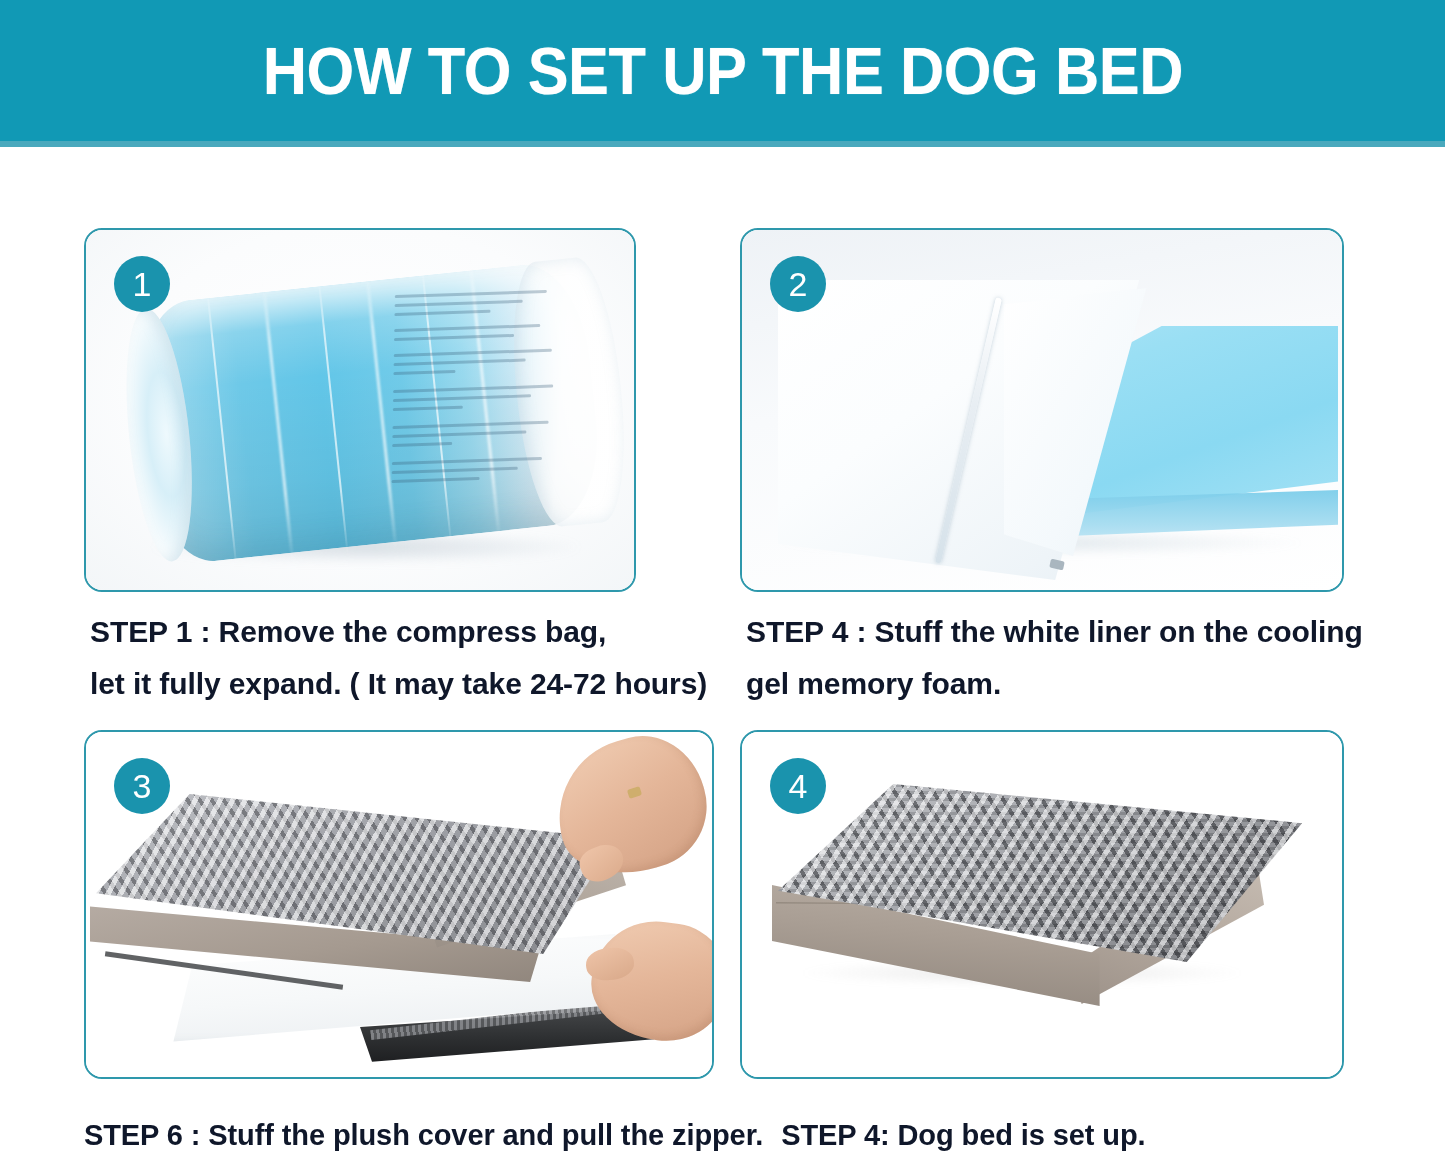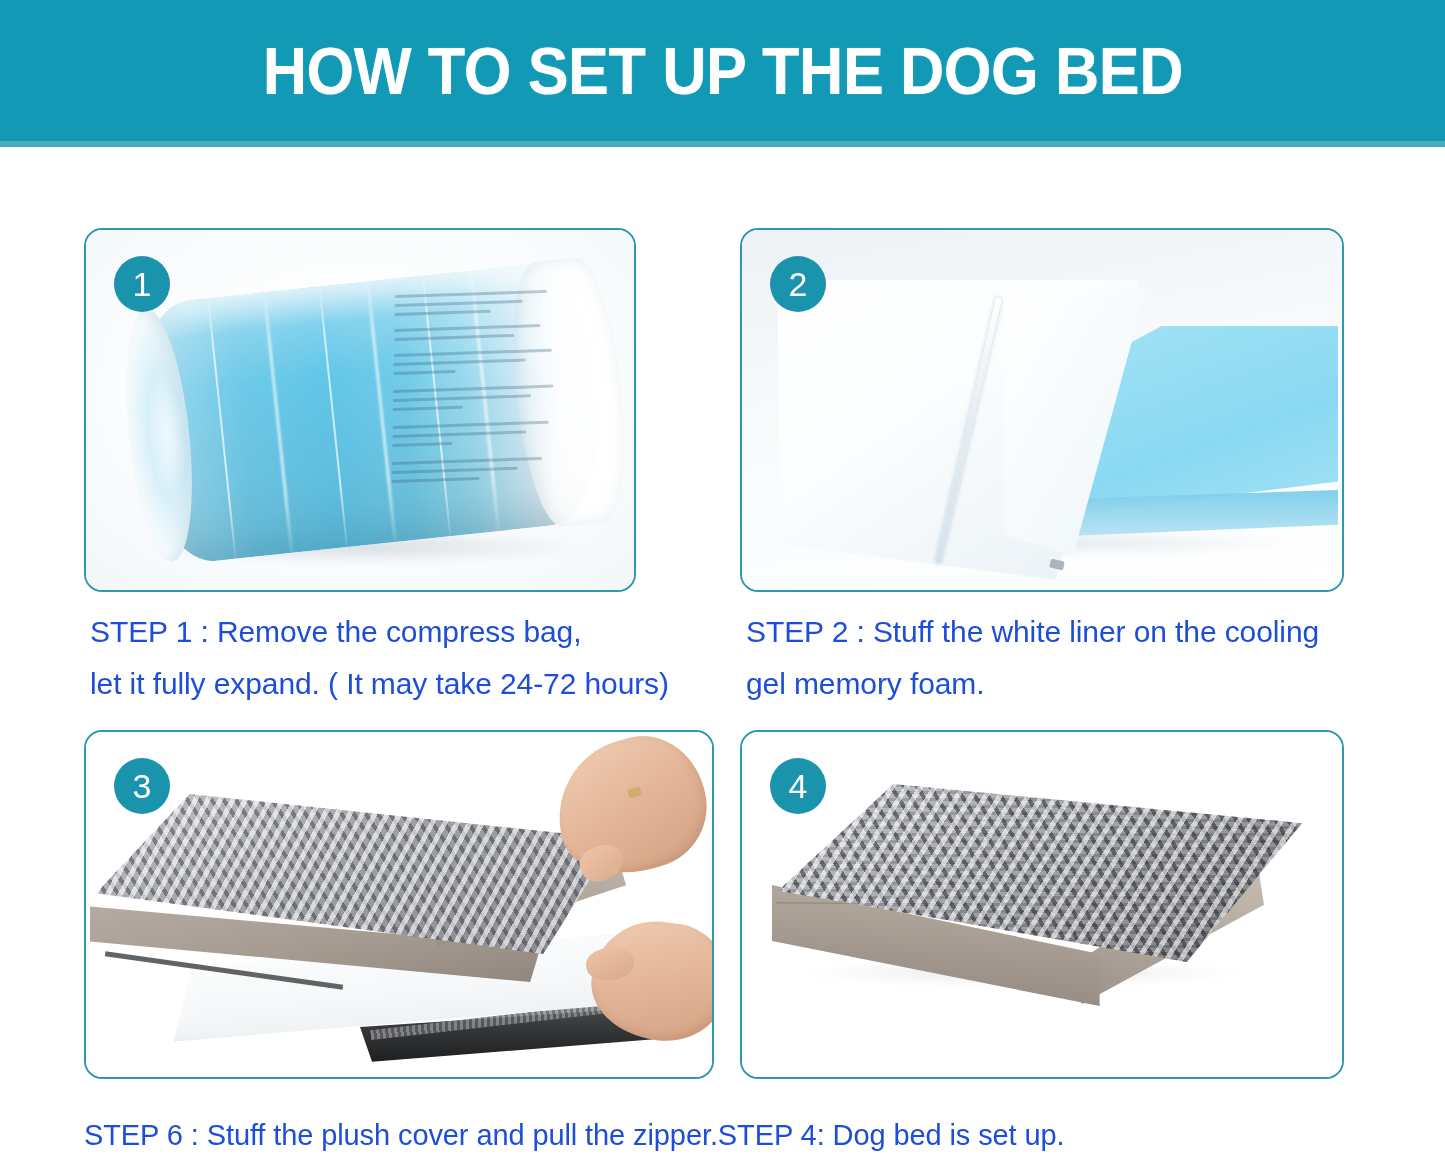--- a/index.html
+++ b/index.html
@@ -75,35 +75,35 @@
     display: flex;
     align-items: center;
     justify-content: center;
     line-height: 1;
     z-index: 20;
   }
 
   
   .caption {
     position: absolute;
-    color: #1d4ed8;
+    color: #0f172a;
     font-family: "Liberation Sans", sans-serif;
     font-size: 30px;
-    font-weight: normal;
+    font-weight: bold;
     line-height: 1.72;
     white-space: pre-line;
     letter-spacing: -0.1px;
   }
   #caption-1 { left: 90px;  top: 606px; width: 640px; }
   #caption-2 { left: 746px; top: 606px; width: 640px; }
   #caption-34 {
     left: 84px; top: 1118px; width: 1330px;
     font-size: 29px; line-height: 1.2; white-space: nowrap;
   }
-  #caption-34 .seg2 { }
+  #caption-34 .seg2 { margin-left: 18px; }
 
   
   .p1-scene { position: absolute; inset: 0; background:
       radial-gradient(ellipse at 50% 45%, #ffffff 0%, #fbfcfd 60%, #f3f6f8 100%); }
   .p1-shadow {
     position: absolute; left: 60px; top: 300px; width: 440px; height: 34px;
     background: radial-gradient(ellipse at 50% 50%, rgba(150,170,185,0.38) 0%, rgba(150,170,185,0) 70%);
     filter: blur(4px);
   }
   .p1-roll {
@@ -469,17 +469,17 @@
       <div class="p4-side-front"></div>
       <div class="p4-seam"></div>
       <div class="p4-top"></div>
     </div>
   </div>
   <div class="badge">4</div>
 </div>
 
 <div class="caption" id="caption-1">STEP 1 : Remove the compress bag,
 let it fully expand. ( It may take 24-72 hours)</div>
-<div class="caption" id="caption-2">STEP 2 : Stuff the white liner on the cooling
+<div class="caption" id="caption-2">STEP 4 : Stuff the white liner on the cooling
 gel memory foam.</div>
 <div class="caption" id="caption-34">
   <span class="seg1">STEP 6 : Stuff the plush cover and pull the zipper.</span><span class="seg2">STEP 4: Dog bed is set up.</span>
 </div>
 
 </body></html>

